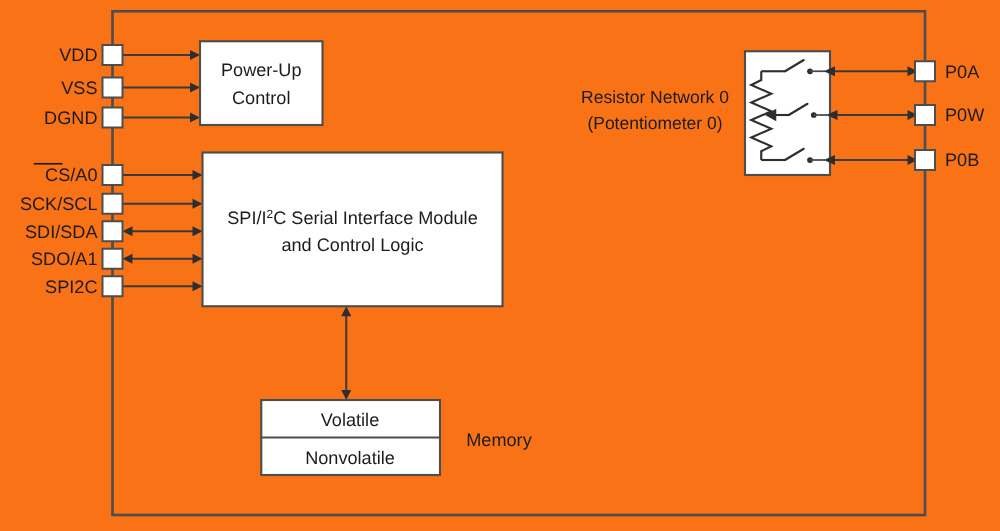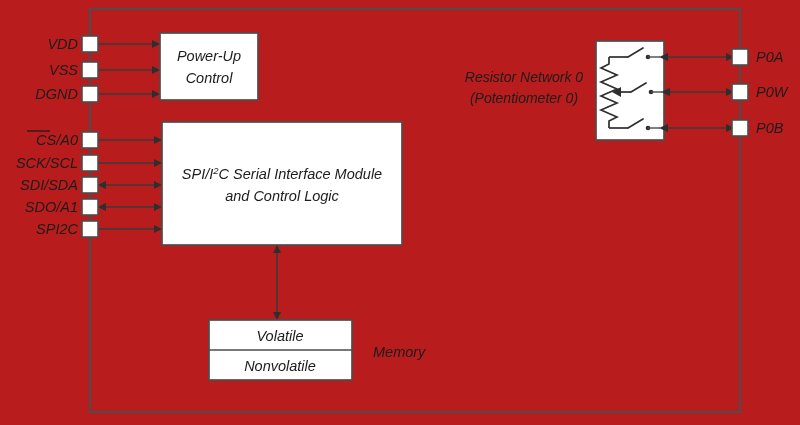--- a/index.html
+++ b/index.html
@@ -4,24 +4,23 @@
 <style>
   html, body {
     margin: 0;
     padding: 0;
     background: #ffffff;
   }
   #diagram-root {
     position: relative;
     width: 800px;
     height: 425px;
-    background: #b91c1c;
+    background: #f97316;
     font-family: "Liberation Sans", sans-serif;
     overflow: hidden;
-    font-style: italic;
   }
   svg.canvas {
     position: absolute;
     left: 0;
     top: 0;
     width: 800px;
     height: 425px;
   }
   .wire {
     stroke: #3a3a3a;

